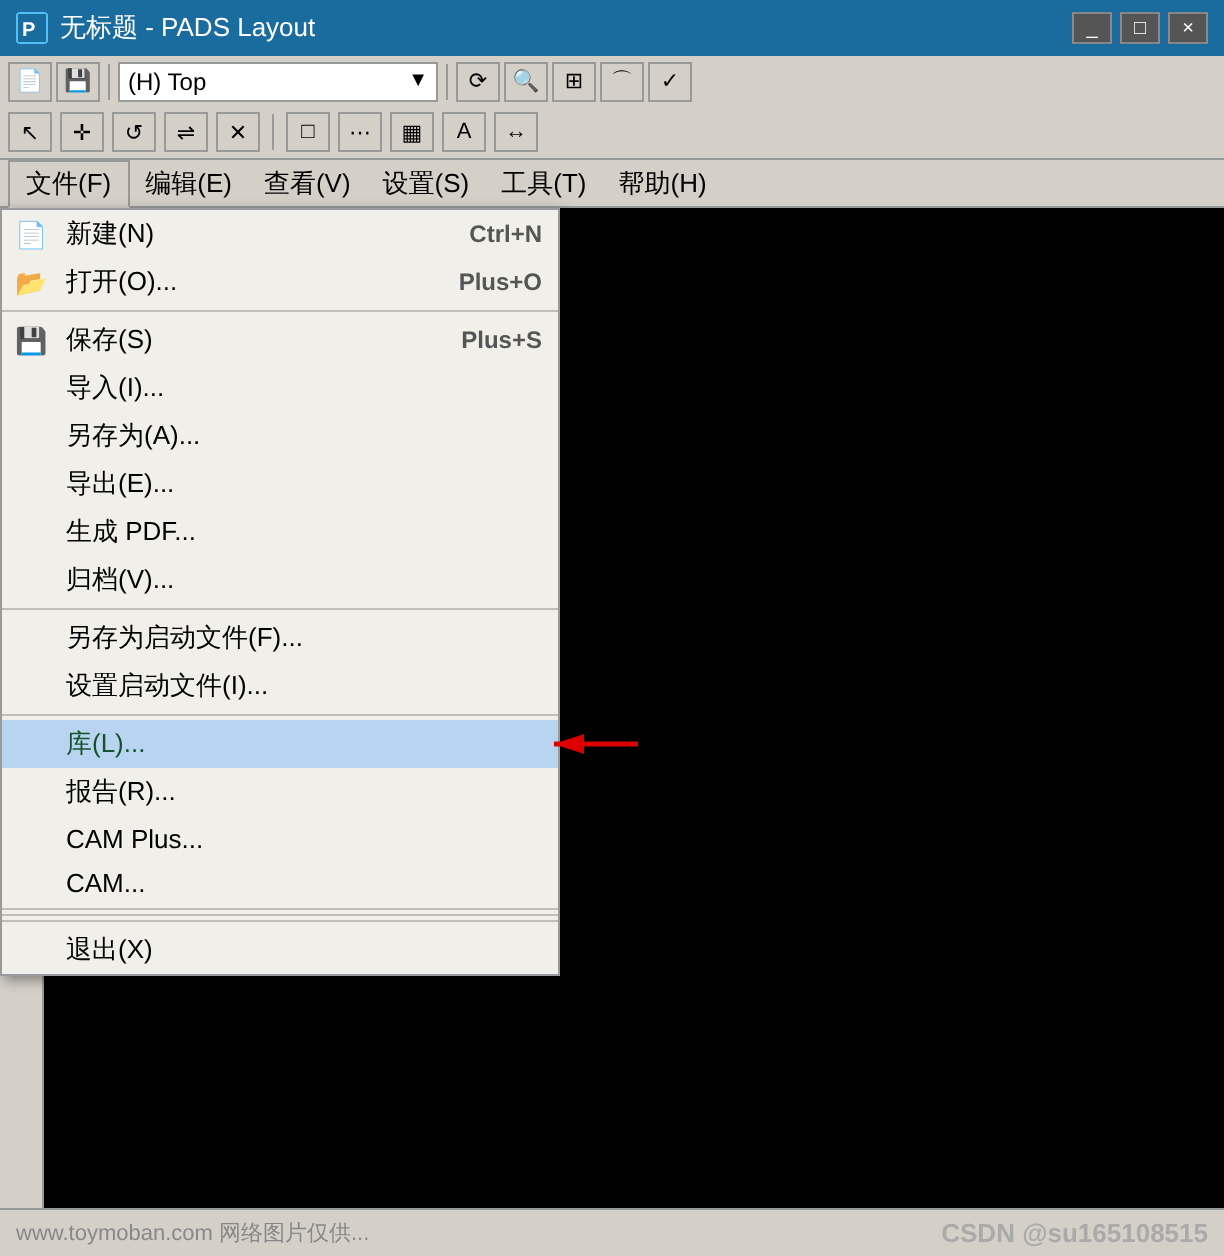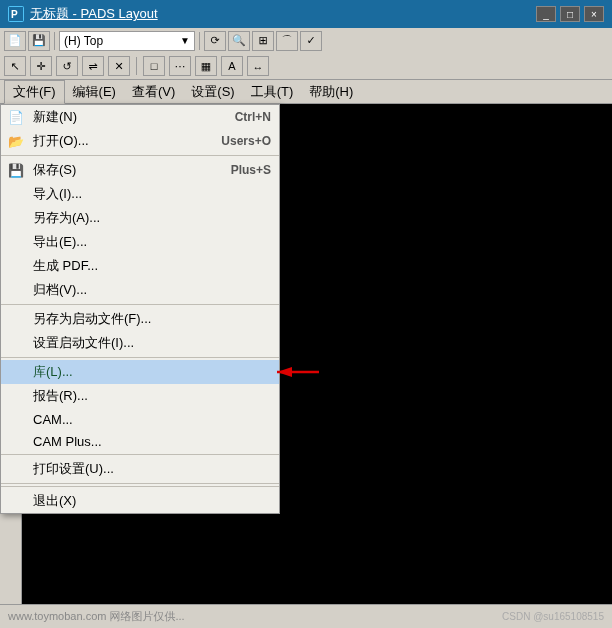--- a/index.html
+++ b/index.html
@@ -31,21 +31,20 @@
       display: flex;
       align-items: center;
       justify-content: center;
       font-size: 10px;
       color: #000;
       font-weight: bold;
     }
     #title-text {
       font-size: 13px;
       color: white;
-      text-decoration: underline;
     }
     #window-controls {
       margin-left: auto;
       display: flex;
       gap: 4px;
     }
     .win-btn {
       width: 20px;
       height: 16px;
       background: #555;
@@ -86,21 +85,21 @@
       background: #d4d0c8;
       border: 1px solid #999;
       display: flex;
       align-items: center;
       justify-content: center;
       cursor: pointer;
       font-size: 11px;
     }
     .layer-select {
       height: 20px;
-      width: 136px;
+      width: 160px;
       background: white;
       border: 1px solid #999;
       padding: 0 4px;
       font-size: 12px;
       display: flex;
       align-items: center;
       position: relative;
       cursor: pointer;
     }
     .layer-select-arrow {
@@ -287,21 +286,21 @@
 
     <div class="dropdown-item">
       <span class="item-icon">📄</span>
       <span>新建(N)</span>
       <span class="shortcut">Ctrl+N</span>
     </div>
 
     <div class="dropdown-item">
       <span class="item-icon">📂</span>
       <span>打开(O)...</span>
-      <span class="shortcut">Users+O</span>
+      <span class="shortcut">Plus+O</span>
     </div>
 
     <div class="menu-separator"></div>
 
     <div class="dropdown-item">
       <span class="item-icon">💾</span>
       <span>保存(S)</span>
       <span class="shortcut">Plus+S</span>
     </div>
 
@@ -348,32 +347,29 @@
         </defs>
         <line x1="48" y1="10" x2="6" y2="10" stroke="#dd0000" stroke-width="2.5" marker-end="url(#arrowhead)"></line>
       </svg>
     </div>
 
     <div class="dropdown-item">
       <span>报告(R)...</span>
     </div>
 
     <div class="dropdown-item">
+      <span>CAM Plus...</span>
+    </div>
+
+    <div class="dropdown-item">
       <span>CAM...</span>
     </div>
 
-    <div class="dropdown-item">
-      <span>CAM Plus...</span>
-    </div>
-
-    <div class="menu-separator"></div>
-
-    <div class="dropdown-item">
-      <span>打印设置(U)...</span>
-    </div>
+    <div class="menu-separator"></div>
+
 
     <div class="menu-separator"></div>
 
 
     <div class="menu-separator"></div>
 
     <div class="dropdown-item">
       <span>退出(X)</span>
     </div>
 
@@ -390,14 +386,14 @@
     <div class="tb-btn" style="font-size:9px;">✏</div>
   </div>
 
   <div id="canvas-area">
   </div>
 </div>
 
 <div id="status-bar">
   <span id="watermark-left" style="color:#888;font-size:11px;">www.toymoban.com 网络图片仅供...</span>
   <span style="flex:1"></span>
-  <span id="watermark-right" style="color:#aaa;font-size:10px;">CSDN @su165108515</span>
+  <span id="watermark-right" style="color:#aaa;font-size:13px;font-weight:bold;">CSDN @su165108515</span>
 </div>
 
 </body></html>

